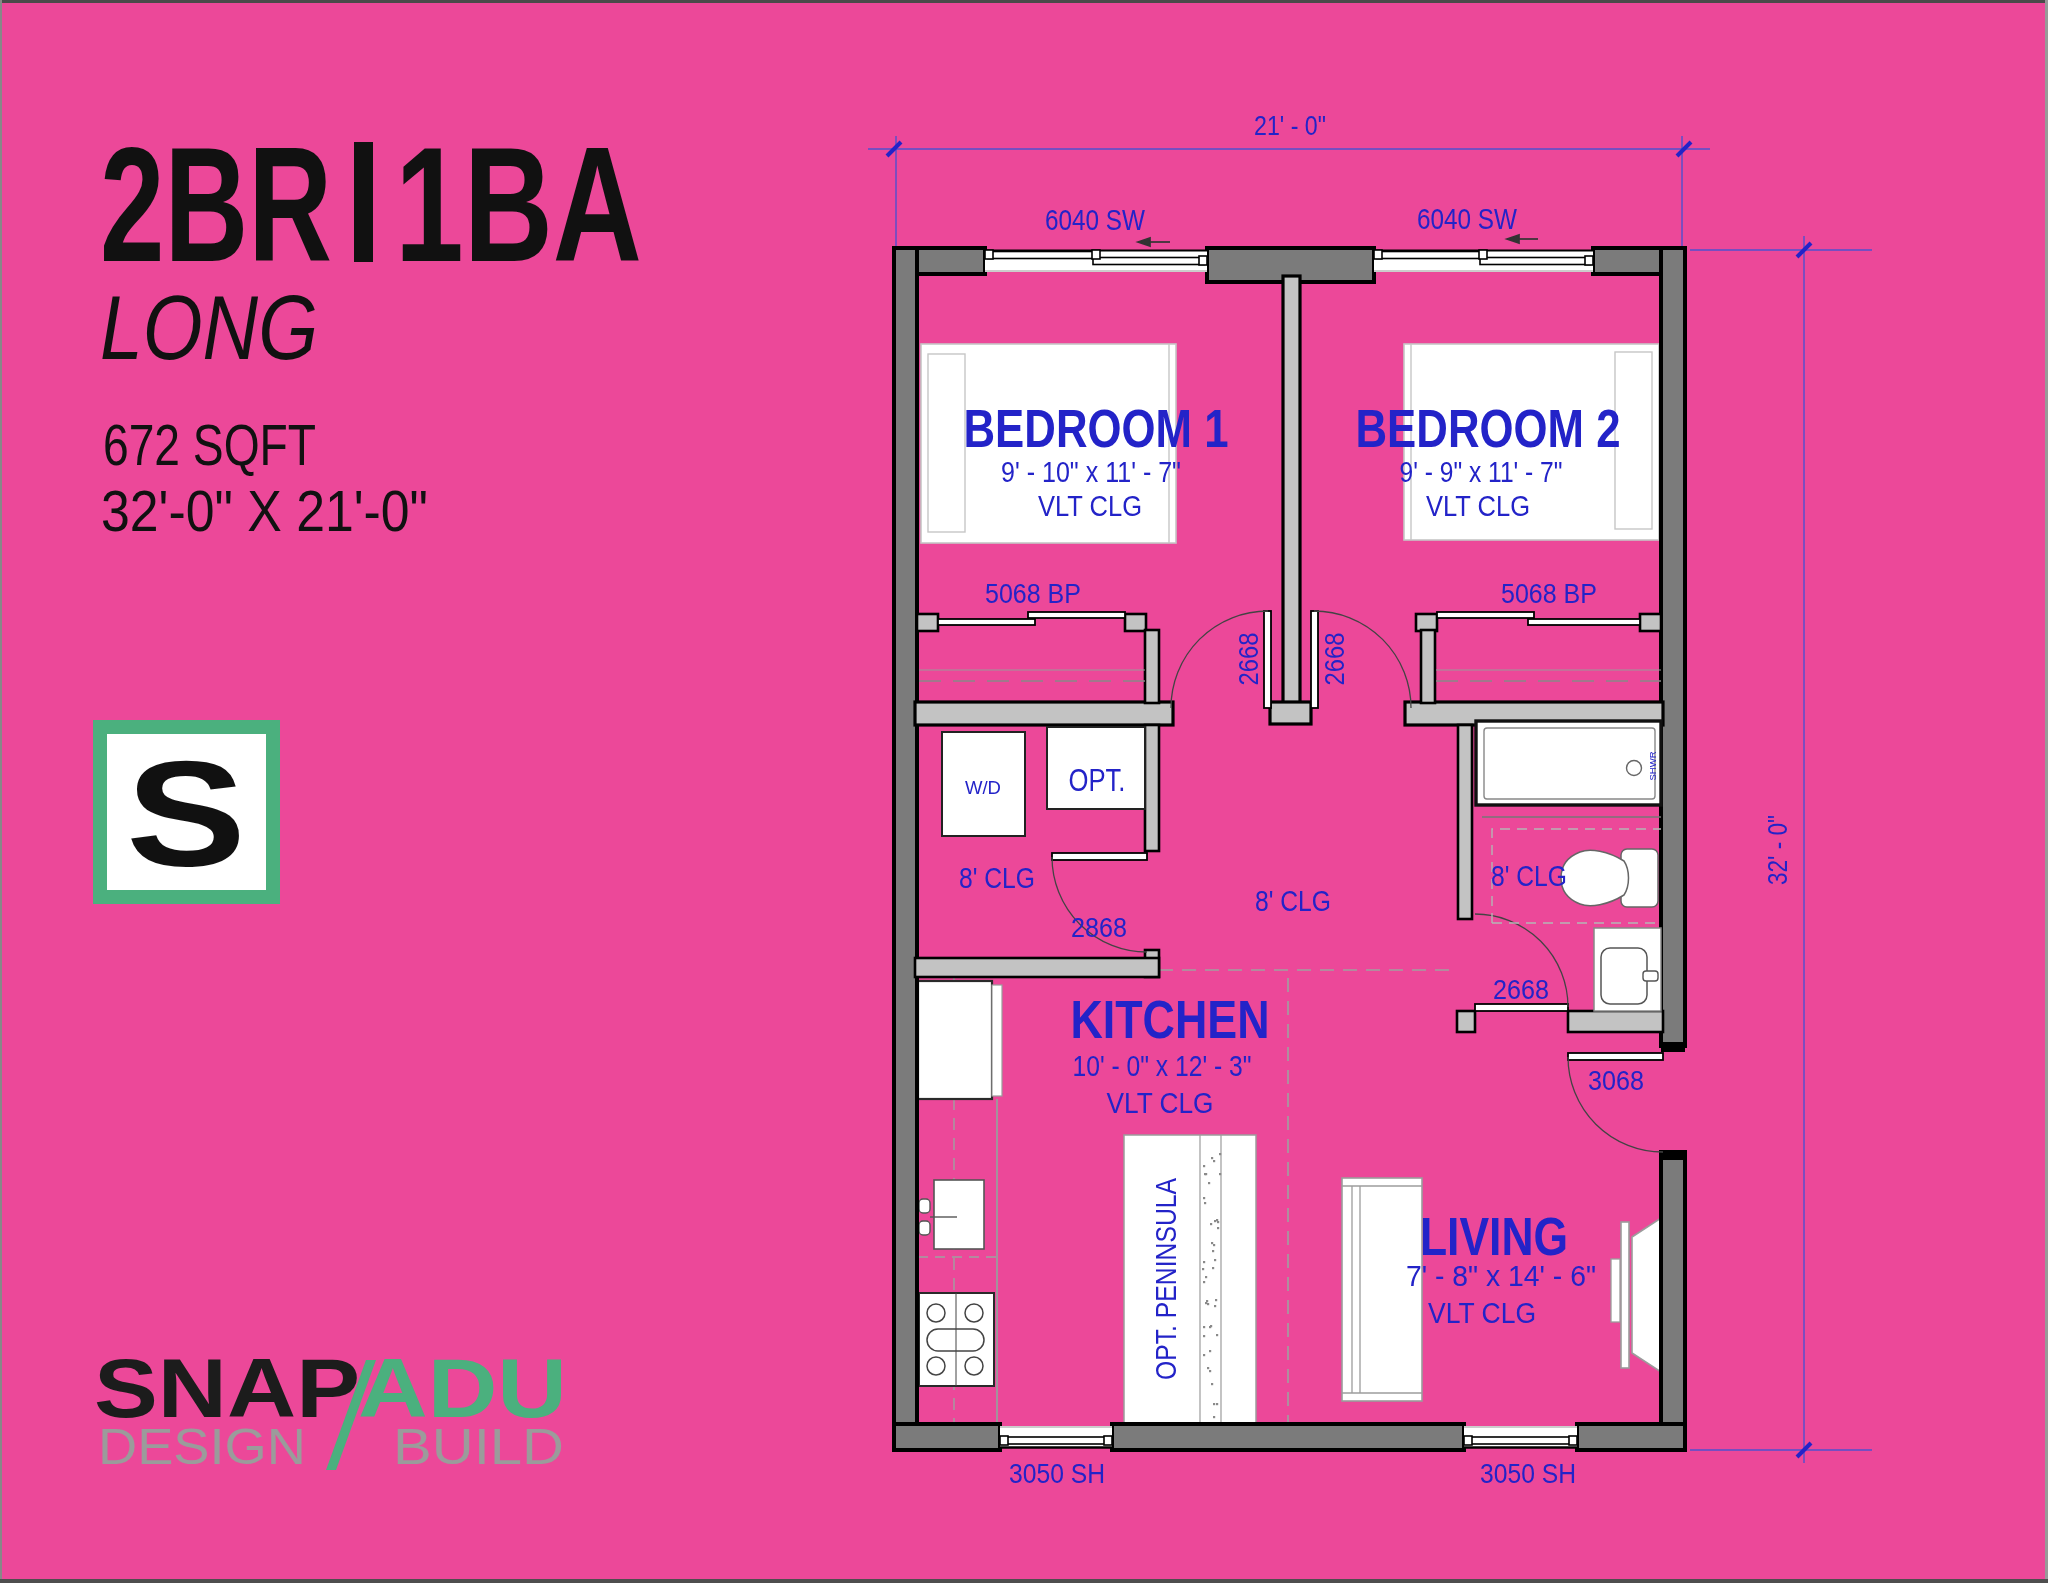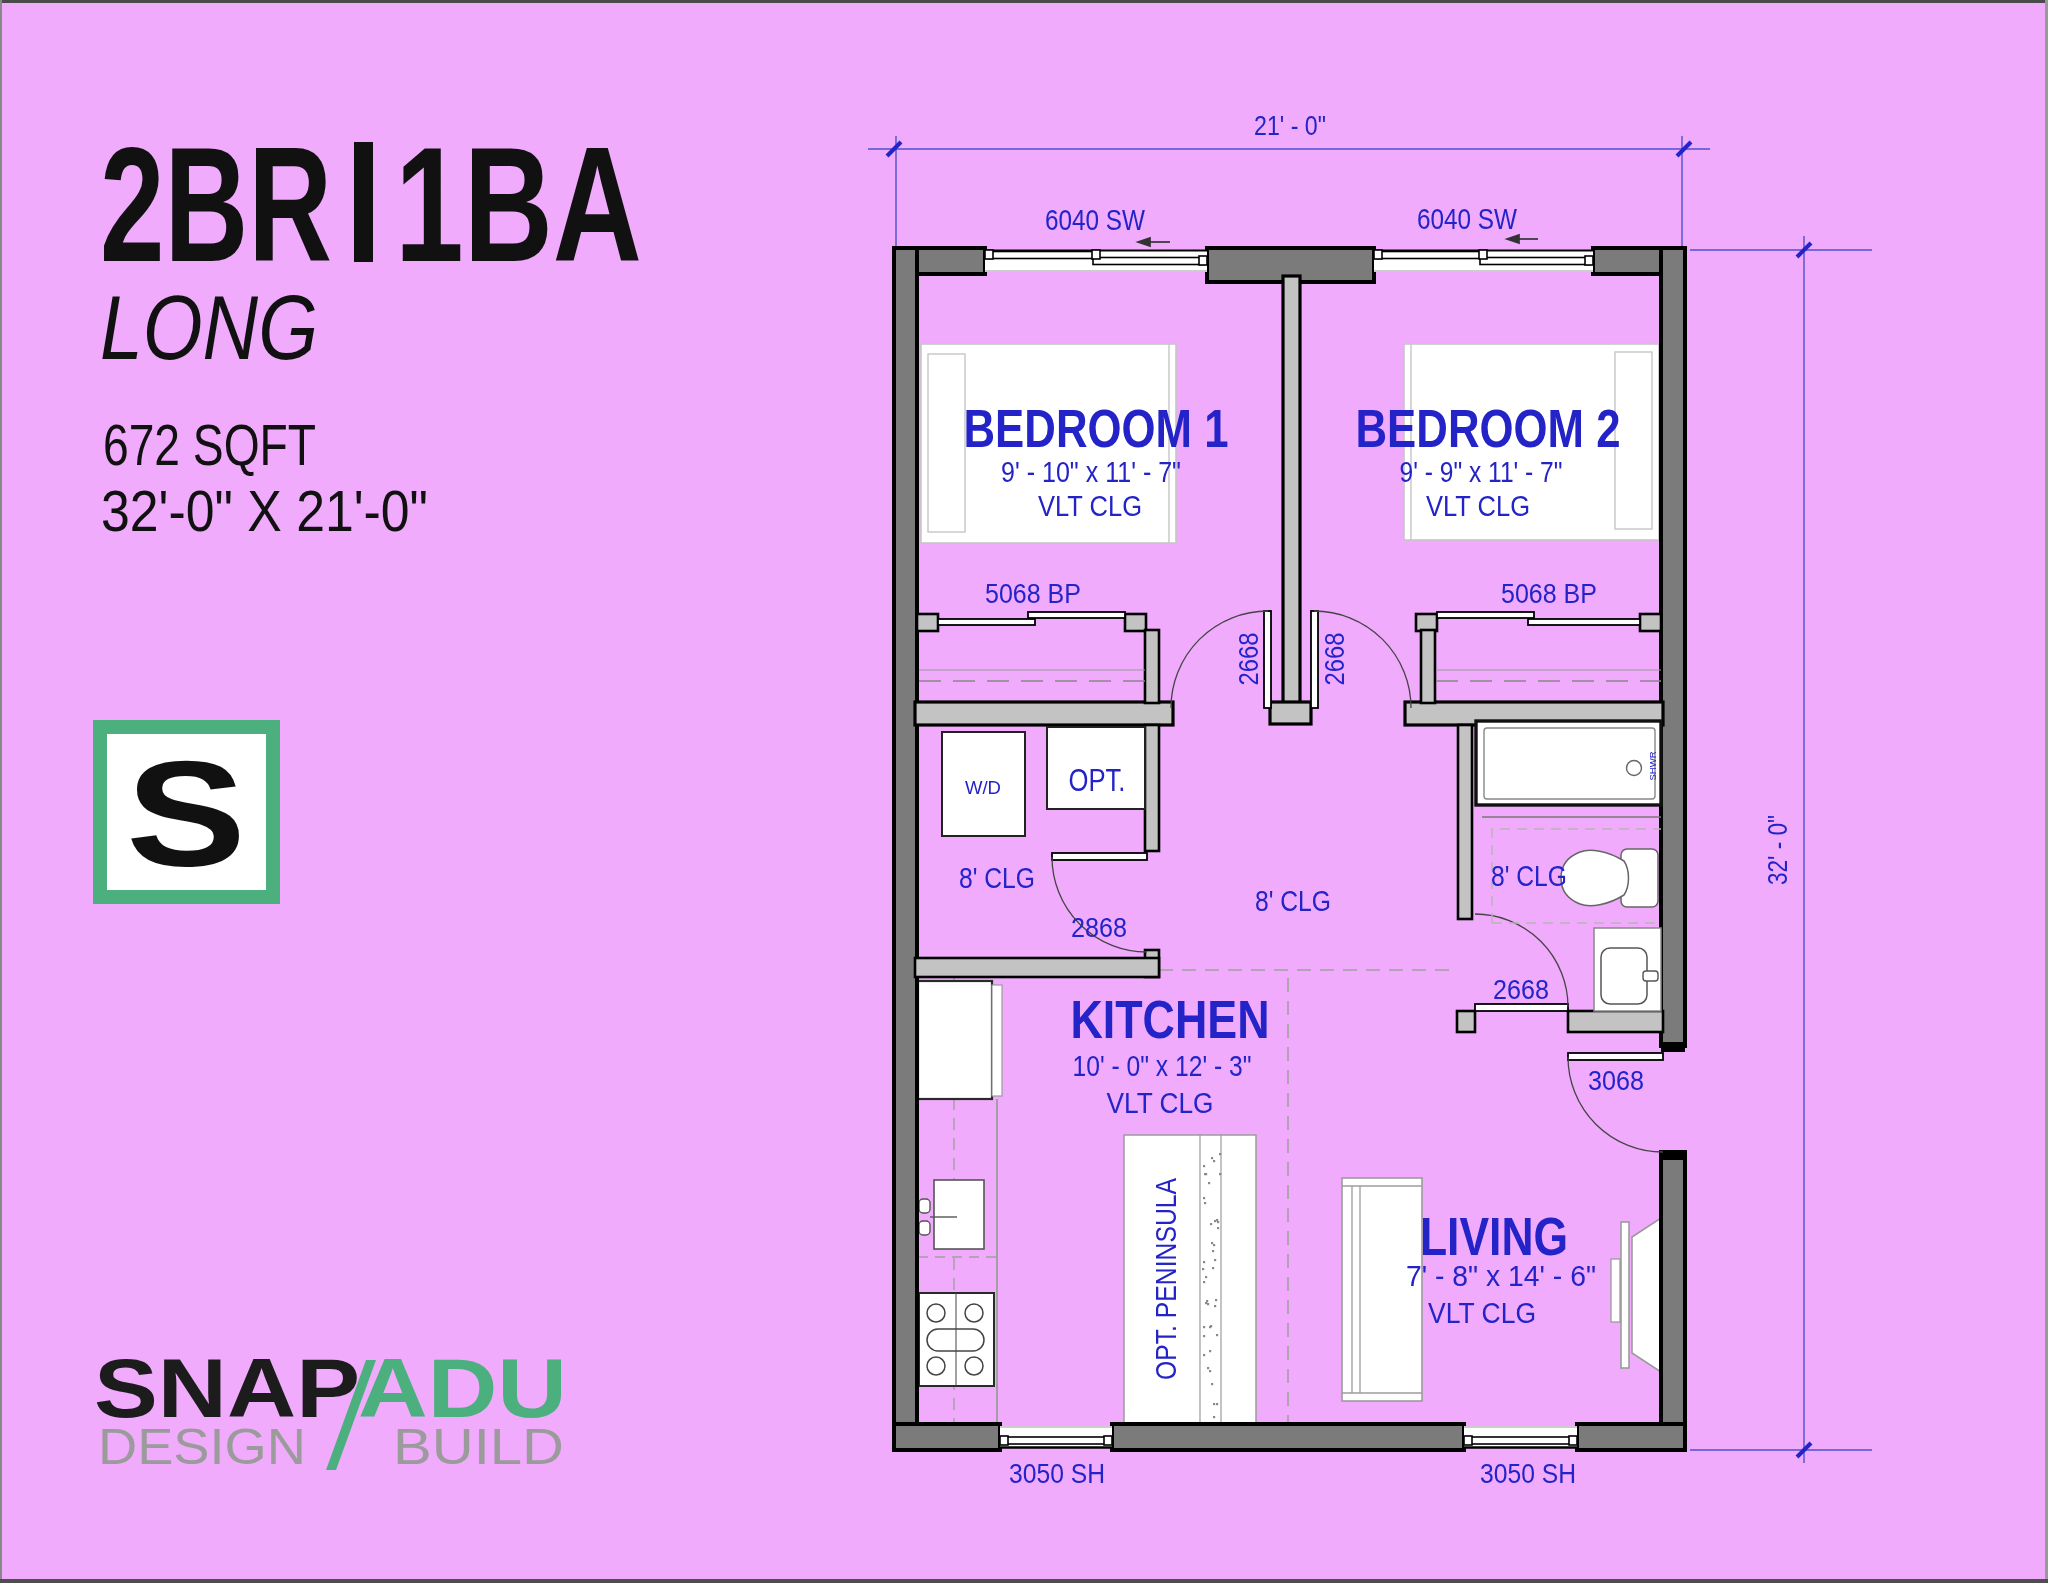--- a/index.html
+++ b/index.html
@@ -1,15 +1,15 @@
 <!DOCTYPE html>
 <html><head><meta charset="utf-8">
 <style>
   html,body { margin:0; padding:0; background:#fff; }
-  .page { position:relative; width:2048px; height:1583px; background:#f0abfc; overflow:hidden; }
+  .page { position:relative; width:2048px; height:1583px; background:#ec4899; overflow:hidden; }
   svg { position:absolute; left:0; top:0; }
   text { font-family:"Liberation Sans", sans-serif; }
 </style></head>
 <body>
 <div class="page">
 <svg width="2048" height="1583" viewBox="0 0 2048 1583" font-family="Liberation Sans">
 
 <text x="100" y="261" font-family="Liberation Sans" font-size="164" font-weight="bold" fill="#111" textLength="232" lengthAdjust="spacingAndGlyphs">2BR</text>
 <rect x="354" y="142" width="19" height="120" fill="#111"></rect>
 <text x="395" y="261" font-family="Liberation Sans" font-size="164" font-weight="bold" fill="#111" textLength="247" lengthAdjust="spacingAndGlyphs">1BA</text>

